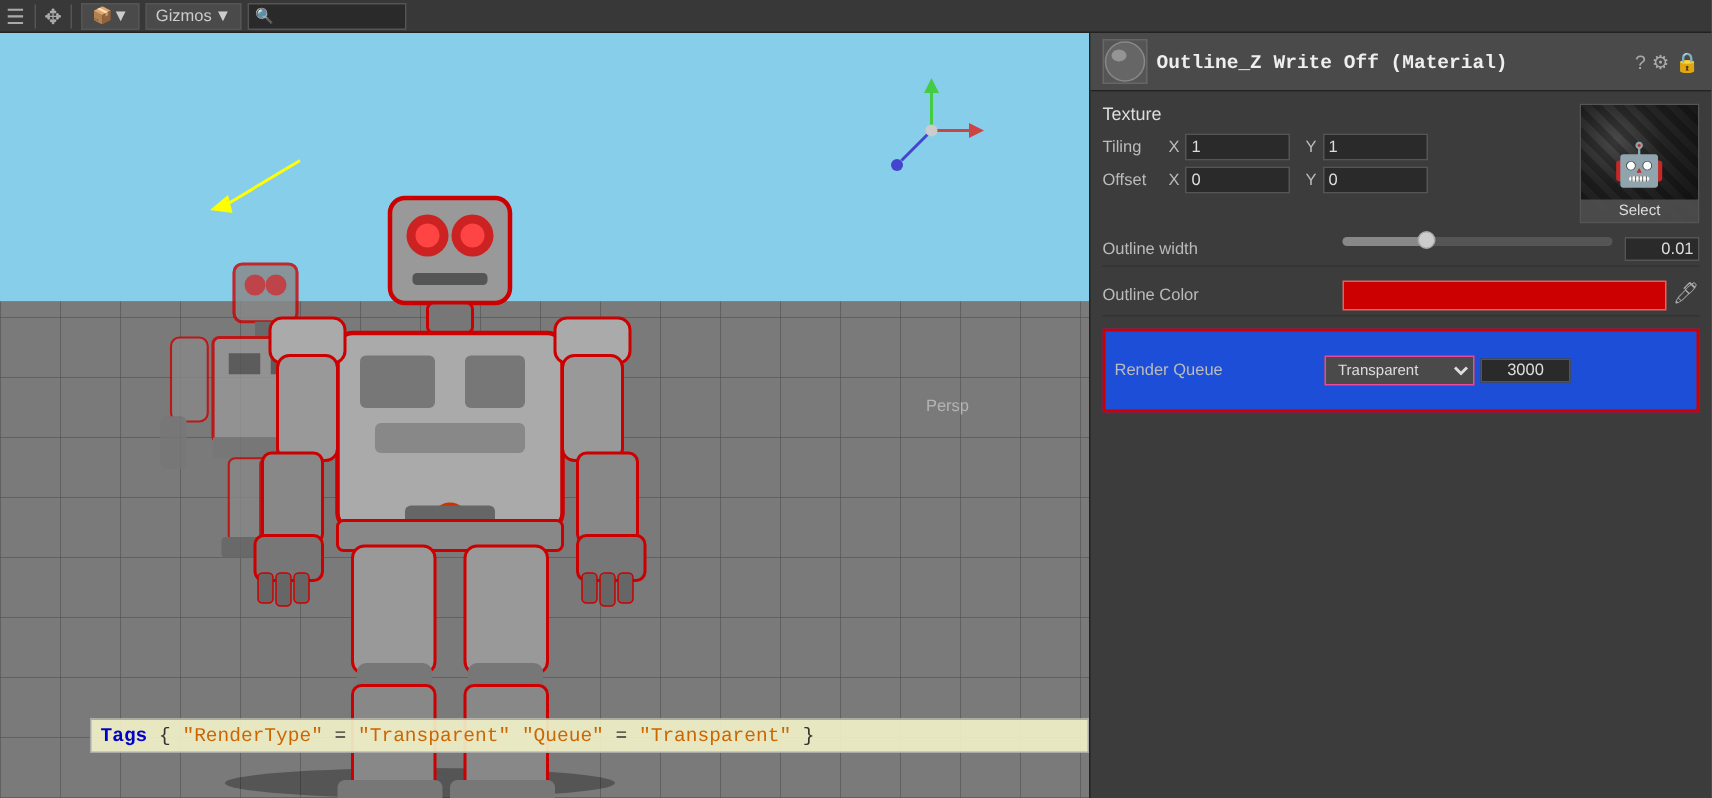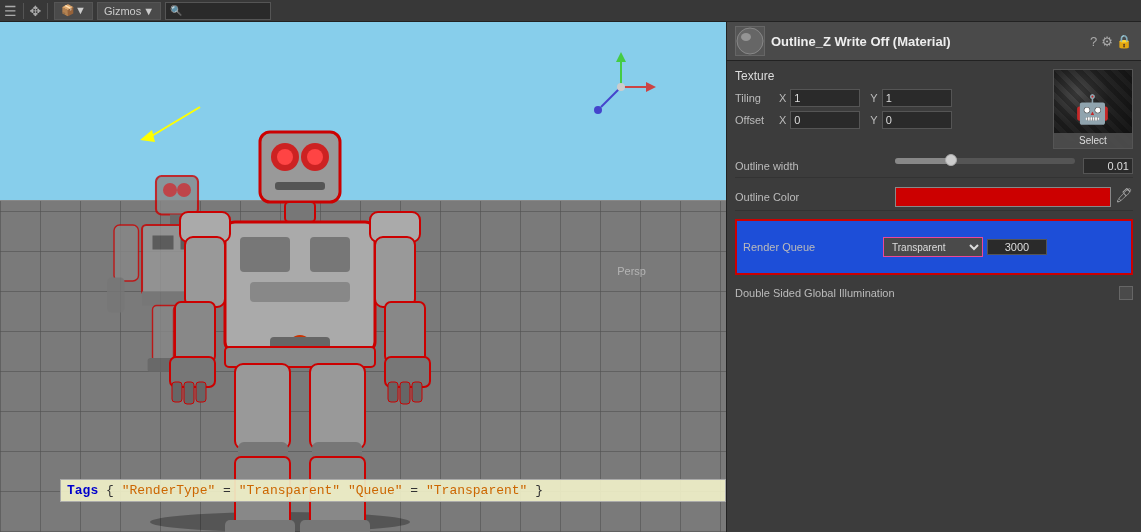--- a/index.html
+++ b/index.html
@@ -159,21 +159,21 @@
       width: 30px;
       height: 30px;
       background: #555;
       border: 1px solid #666;
       display: flex;
       align-items: center;
       justify-content: center;
       font-size: 18px;
     }
 
-    .material-title { font-size: 13px; color: #eee; font-weight: bold; }
+    .material-title { font-size: 13px; color: #eee; font-weight: bold; font-family: Liberation Mono, monospace; }
 
     .header-icons {
       margin-left: auto;
       display: flex;
       gap: 4px;
       color: #aaa;
       font-size: 13px;
     }
 
     
@@ -635,20 +635,16 @@
       </div>
 
       <div class="render-queue-row">
         <span class="render-queue-label">Render Queue</span>
         <select class="render-queue-dropdown">
           <option>Transparent</option>
         </select>
         <input class="render-queue-value" type="text" value="3000" style="">
       </div>
 
-      <div class="double-sided-row">
-        <span class="double-sided-label">Double Sided Global Illumination</span>
-        <div class="checkbox"></div>
-      </div>
 
     </div>
   </div>
 </div>
 
 </body></html>

